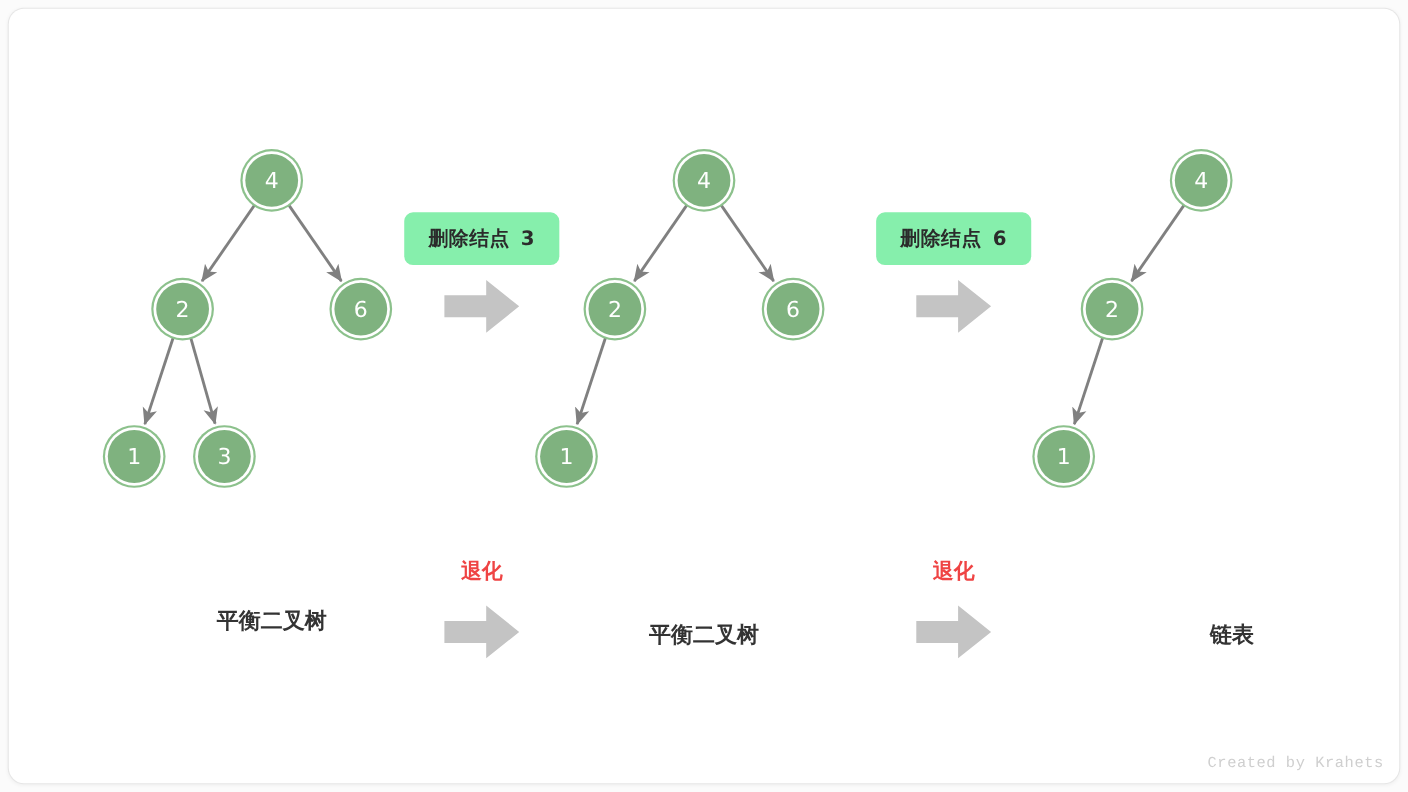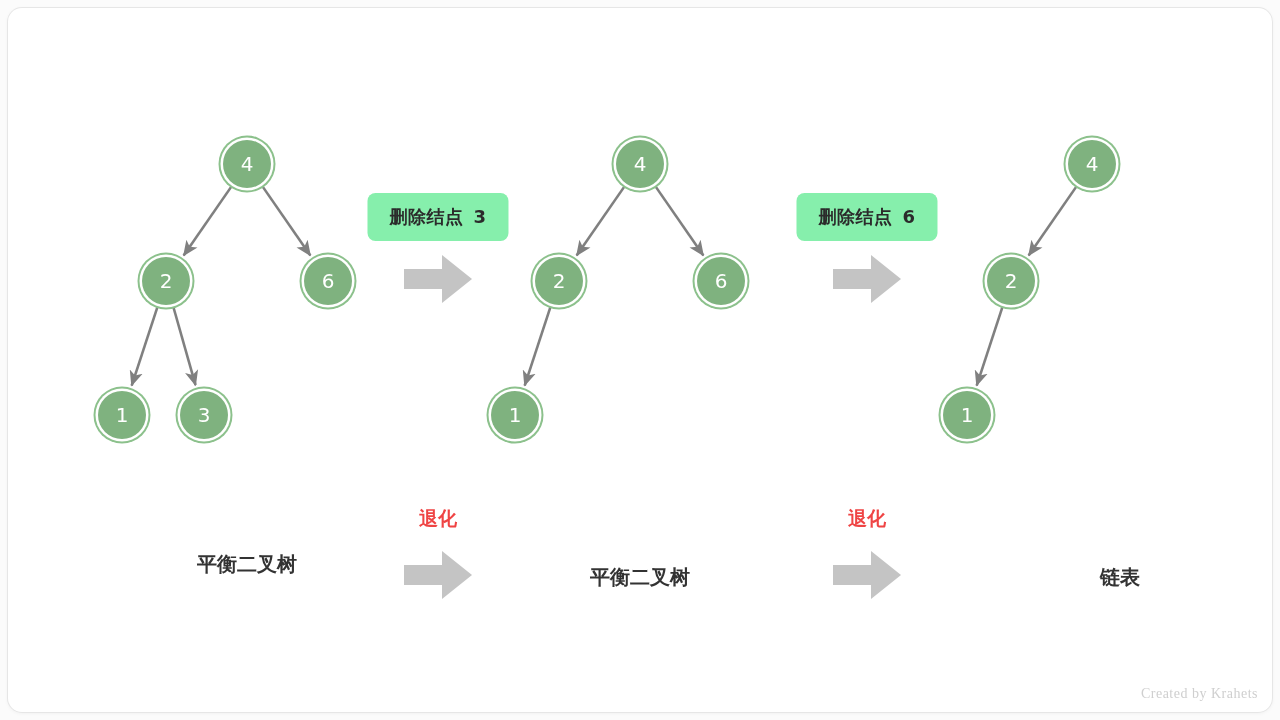--- a/index.html
+++ b/index.html
@@ -90,21 +90,21 @@
     font-family: "DejaVu Sans", "Liberation Sans", sans-serif;
   }
   .block-arrow {
     position: absolute;
     transform: translate(-50%, -50%);
   }
   #credit {
     position: absolute;
     right: 22px;
     bottom: 18px;
-    font-family: Liberation Serif, serif;
+    font-family: Liberation Mono, monospace;
     font-size: 14px;
     color: #cfcfcf;
     letter-spacing: 0.5px;
     white-space: nowrap;
     text-align: center;
   }
 </style>
 </head>
 <body>
 

